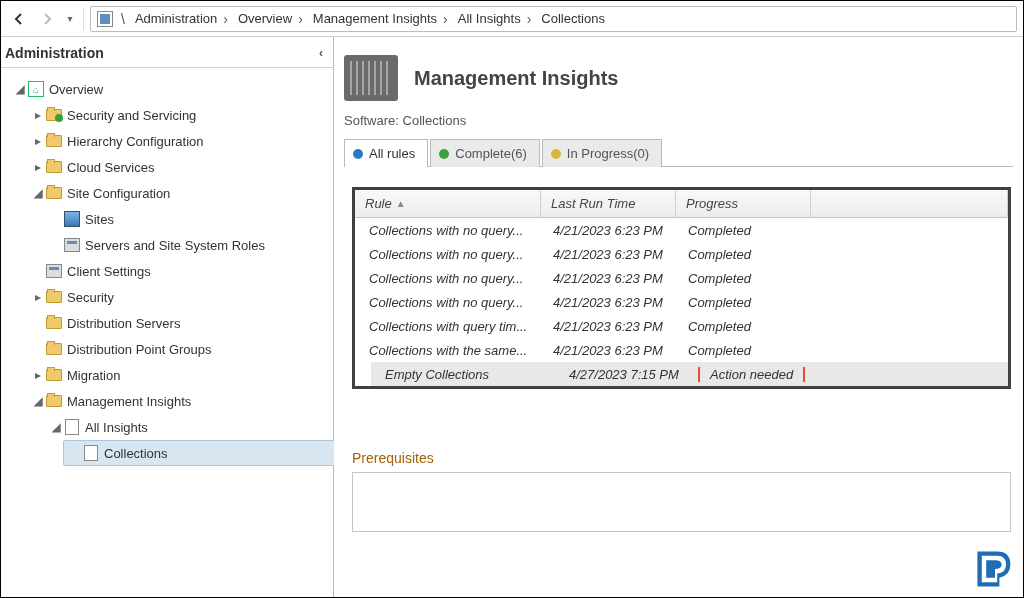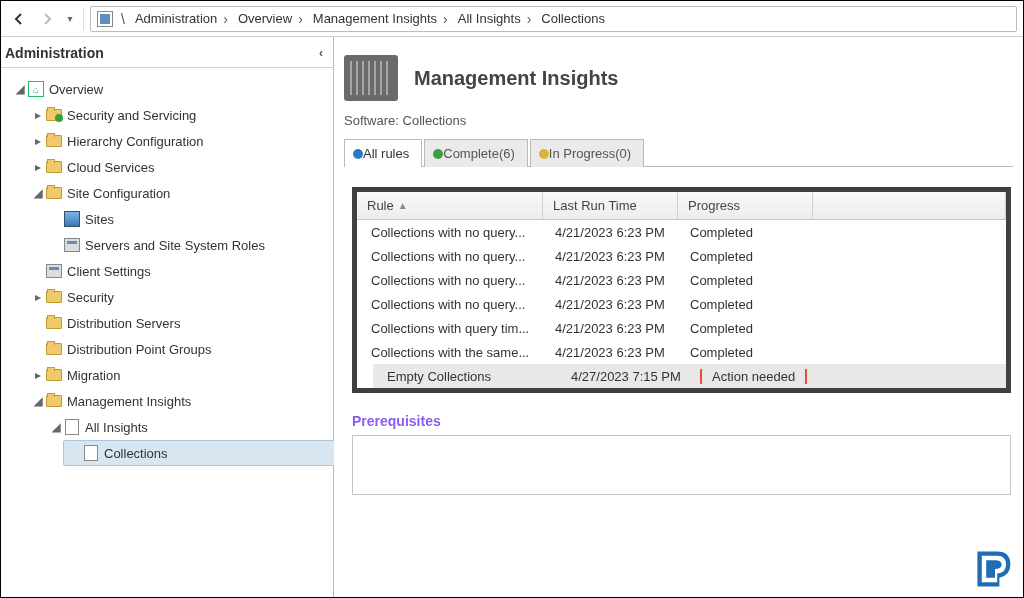--- a/index.html
+++ b/index.html
@@ -42,45 +42,45 @@
 
 
 .right { flex: 1; background: #fff; display: flex; flex-direction: column; padding: 0; position: relative; }
 .mi-header { display: flex; align-items: center; padding: 18px 10px 6px 10px; gap: 16px; }
 .mi-icon { width: 54px; height: 46px; background: #6a6a6a; border-radius: 3px; display: flex; align-items: center; justify-content: center; position: relative; }
 .mi-icon::before { content:""; position:absolute; inset:6px; background: repeating-linear-gradient(90deg,#fff 0 2px,transparent 2px 6px); opacity:0.4; }
 .mi-title { font-size: 20px; font-weight: 700; color: #444; }
 .mi-sub { padding: 6px 10px 10px 10px; color: #555; }
 
 .tabstrip { display: flex; border-bottom: 1px solid #bbb; margin: 0 10px; gap: 2px; }
-.tab { padding: 6px 12px 6px 8px; display: flex; align-items: center; cursor: pointer; background: #eaeaea; border: 1px solid #bbb; border-bottom: none; position: relative; top: 1px; color: #555; }
+.tab { padding: 6px 12px 6px 8px; display: flex; align-items: center; gap: 6px; cursor: pointer; background: #eaeaea; border: 1px solid #bbb; border-bottom: none; position: relative; top: 1px; color: #555; }
 .tab.active { background: #fff; font-weight: 400; color: #333; }
 .dot { width: 10px; height: 10px; border-radius: 50%; }
 .dot.blue { background:#2d78c4; }
 .dot.green { background:#3aa03a; }
 .dot.yellow { background:#d9b53a; }
 .dot.grey { background:#999; }
 
 .grid-wrap { padding: 20px 12px 4px 18px; }
-.grid { border: 5px solid #404040; }
+.grid { border: 3px solid #404040; font-style: italic; }
 .grid-head { display: flex; background: linear-gradient(#f9f9f9,#ececec); border-bottom: 1px solid #c5c5c5; height: 28px; }
 .gh-cell { display: flex; align-items: center; padding: 0 10px; border-right: 1px solid #d0d0d0; color: #444; gap: 4px; }
 .gh-cell .sort-arrow { font-size: 10px; color: #888; }
 .col-rule { width: 186px; }
 .col-time { width: 135px; }
 .col-prog { width: 135px; }
 .col-rest { flex: 1; }
 .grid-row { display: flex; height: 24px; align-items: center; }
 .grid-row.selected { background: #e8e8e8; margin-left: 16px; }
 .gr-cell { padding: 0 12px; white-space: nowrap; overflow: hidden; text-overflow: ellipsis; }
 .gr-cell.col-rule { padding-left: 14px; }
 .highlight-box { border: 2px solid #e94b35; border-radius: 6px; padding: 2px 10px; margin-left: -6px; }
 
 .prereq { padding: 16px 12px 0 18px; }
-.prereq-title { font-weight: 700; color: #8b5cf6; font-size: 14px; padding-bottom: 6px; }
+.prereq-title { font-weight: 400; color: #a16207; font-size: 14px; padding-bottom: 6px; margin-top: 41px; }
 .prereq-box { border: 1px solid #c5c5c5; height: 60px; }
 
 
 .logo-mark { position: absolute; right: 6px; bottom: 6px; width: 44px; height: 44px; }
 .logo-mark svg { width: 100%; height: 100%; }
 </style>
 </head>
 <body>
 
 <div class="breadcrumb-bar">

